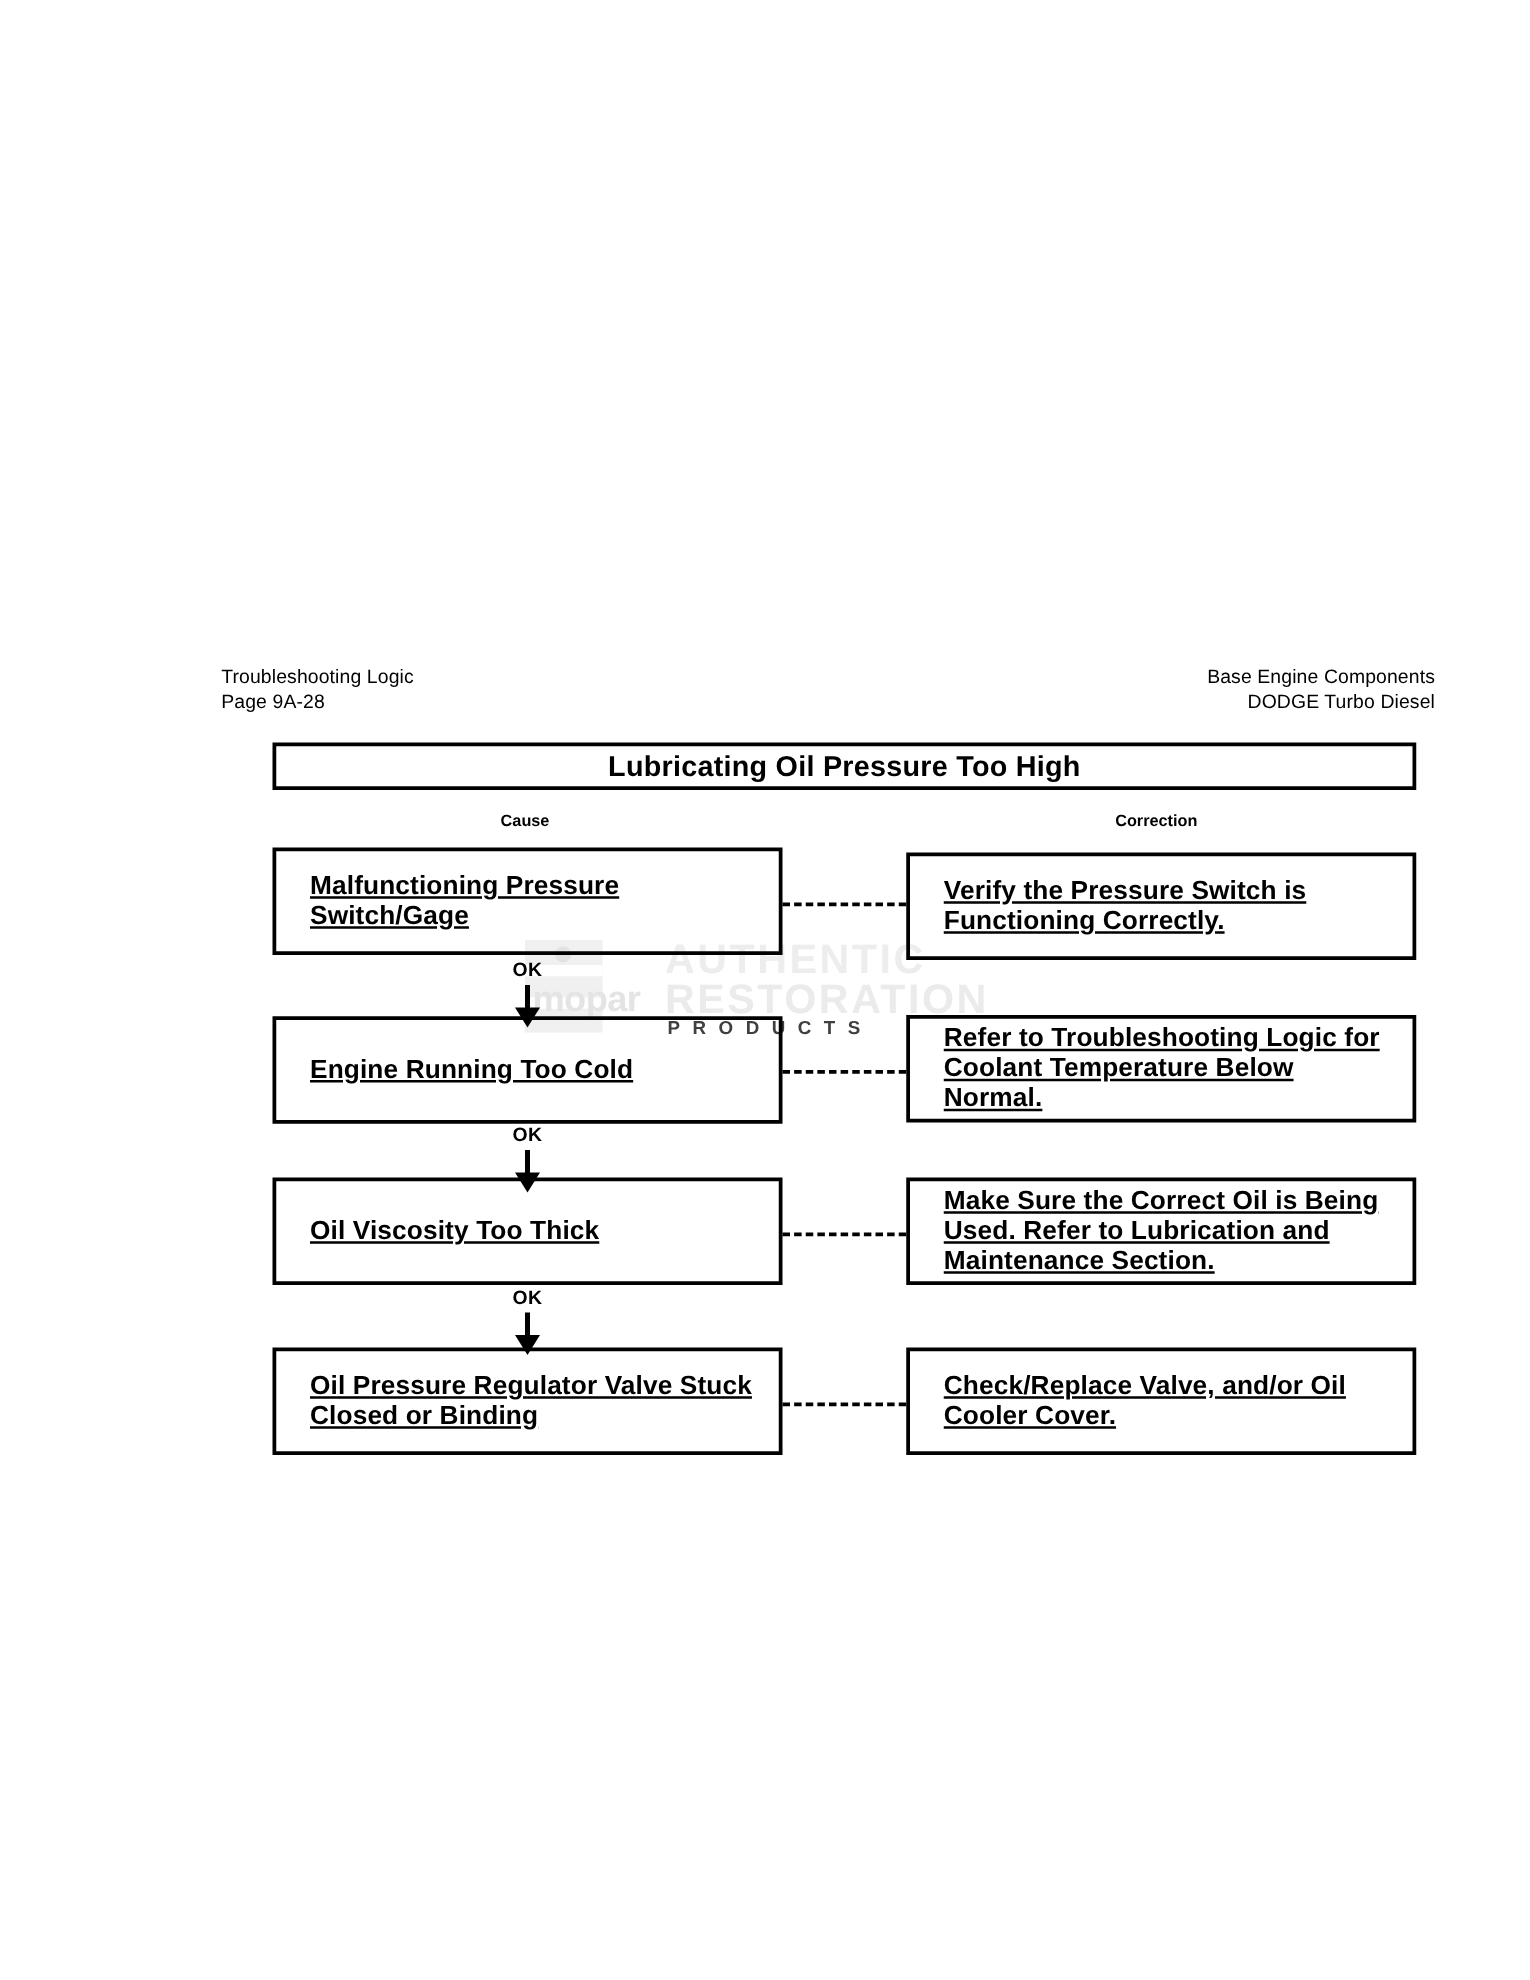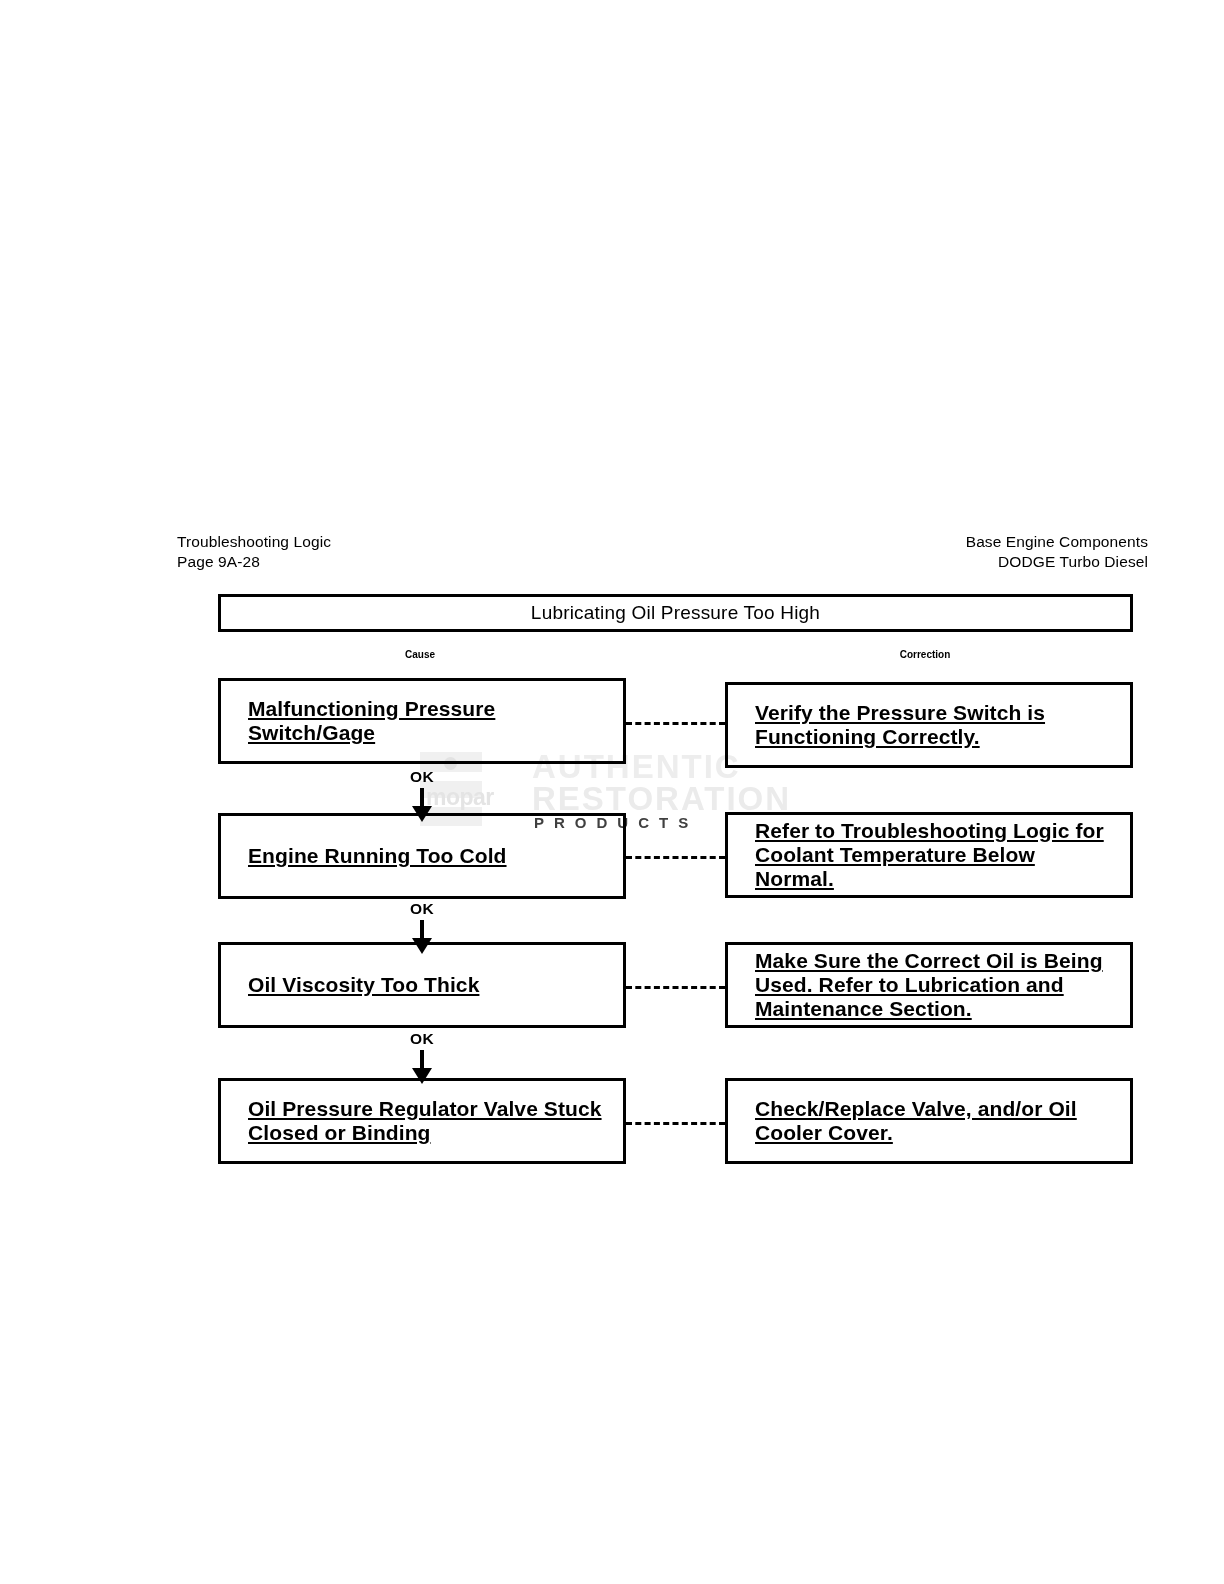--- a/index.html
+++ b/index.html
@@ -77,21 +77,21 @@
     top: 5px;
     width: 13px;
     height: 13px;
     border-radius: 50%;
     background: #e2e2e2;
   }
   .wm-mopar {
     position: absolute;
     left: 6px;
     top: 36px;
-    font-size: 23px;
+    font-size: 29px;
     font-weight: 700;
     color: #e4e4e4;
     letter-spacing: -0.5px;
   }
   .wm-line1 {
     position: absolute;
     left: 112px;
     top: 0px;
     font-size: 33px;
     font-weight: 700;
@@ -137,28 +137,28 @@
     width: 915px;
     height: 38px;
     border: 3px solid #000;
     box-sizing: border-box;
     display: flex;
     align-items: center;
     justify-content: center;
     background: transparent;
   }
   .title-bar .title-text {
-    font-size: 19px;
-    font-weight: 400;
+    font-size: 23px;
+    font-weight: 700;
     letter-spacing: 0.2px;
   }
 
   .col-head {
     position: absolute;
-    font-size: 10px;
+    font-size: 13px;
     font-weight: 700;
     top: 649px;
     text-align: center;
     white-space: nowrap;
   }
   .col-head.cause { left: 330px; width: 180px; }
   .col-head.correction { left: 835px; width: 180px; }
 
   .node {
     position: absolute;

